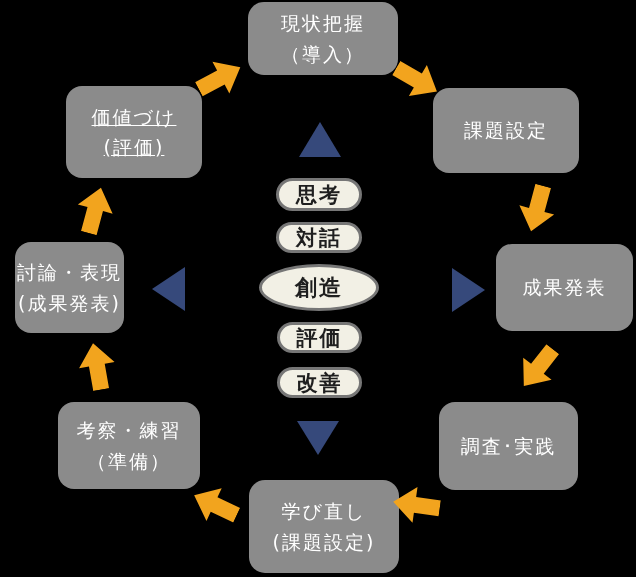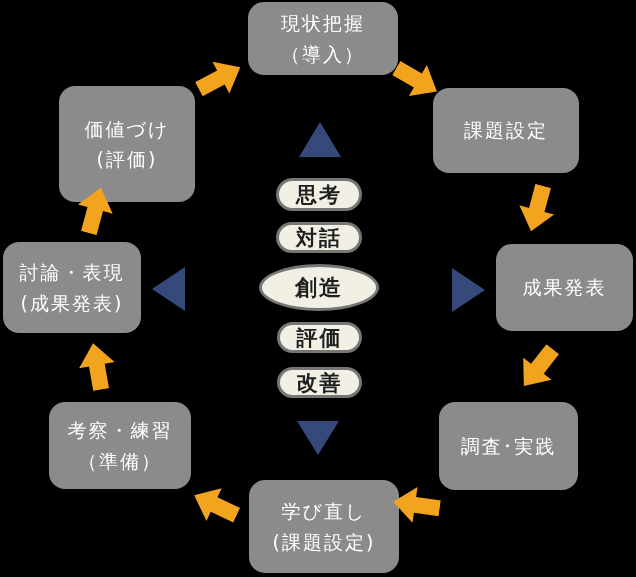--- a/index.html
+++ b/index.html
@@ -10,23 +10,23 @@
   body{background:var(--background);font-family:"DejaVu Sans",sans-serif;}
   .stage{position:relative;width:636px;height:577px;background:var(--background);overflow:hidden;}
   .box{position:absolute;background:var(--box-bg);border-radius:16px;color:var(--box-text);
        display:flex;flex-direction:column;align-items:center;justify-content:center;
        font-size:19px;line-height:1.6;letter-spacing:2px;text-align:center;}
   .b0{left:248px;top:2px;width:150px;height:73px;}
   .b1{left:433px;top:88px;width:146px;height:85px;}
   .b2{left:496px;top:244px;width:137px;height:87px;}
   .b3{left:439px;top:402px;width:139px;height:88px;align-items:center;}
   .b4{left:249px;top:480px;width:150px;height:93px;}
-  .b5{left:49px;top:402px;width:142px;height:87px;}
-  .b6{left:3px;top:242px;width:138px;height:91px;}
-  .b7{left:59px;top:86px;width:136px;height:116px;}
+  .b5{left:58px;top:402px;width:142px;height:87px;}
+  .b6{left:15px;top:242px;width:109px;height:91px;}
+  .b7{left:66px;top:86px;width:136px;height:92px;text-decoration:underline;}
   .pill{position:absolute;box-sizing:border-box;background:var(--pill-bg);
         border:3px solid var(--pill-border);border-radius:17px;color:var(--pill-text);
         display:flex;align-items:center;justify-content:center;font-size:21px;letter-spacing:2px;font-weight:bold;}
   .p0{left:276px;top:178px;width:86px;height:33px;}
   .p1{left:276px;top:222px;width:86px;height:31px;}
   .p2{left:259px;top:264px;width:120px;height:47px;border-radius:50%;font-size:22px;}
   .p3{left:277px;top:322px;width:85px;height:31px;}
   .p4{left:277px;top:367px;width:85px;height:31px;}
   .tri{position:absolute;width:0;height:0;}
   .tri-up{left:299px;top:122px;border-left:21px solid transparent;border-right:21px solid transparent;border-bottom:35px solid var(--triangle);}

